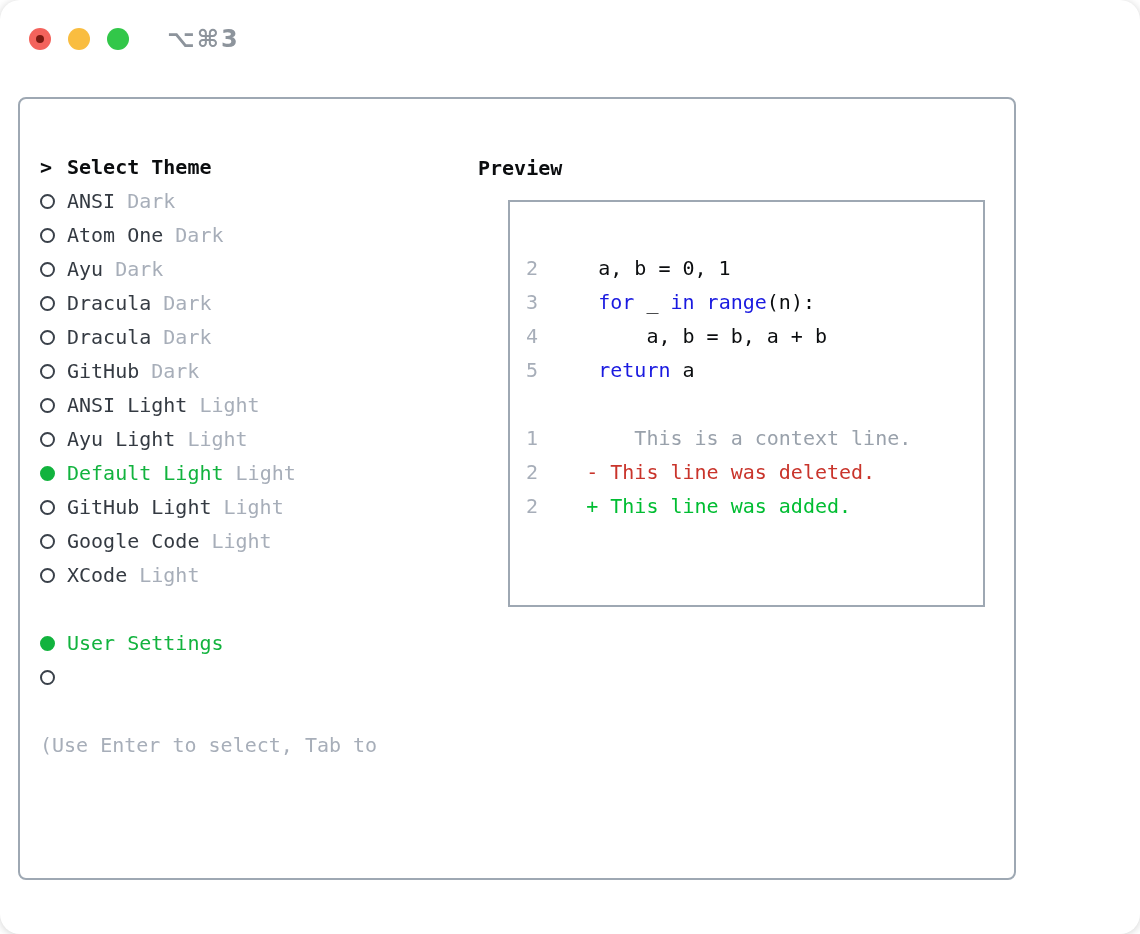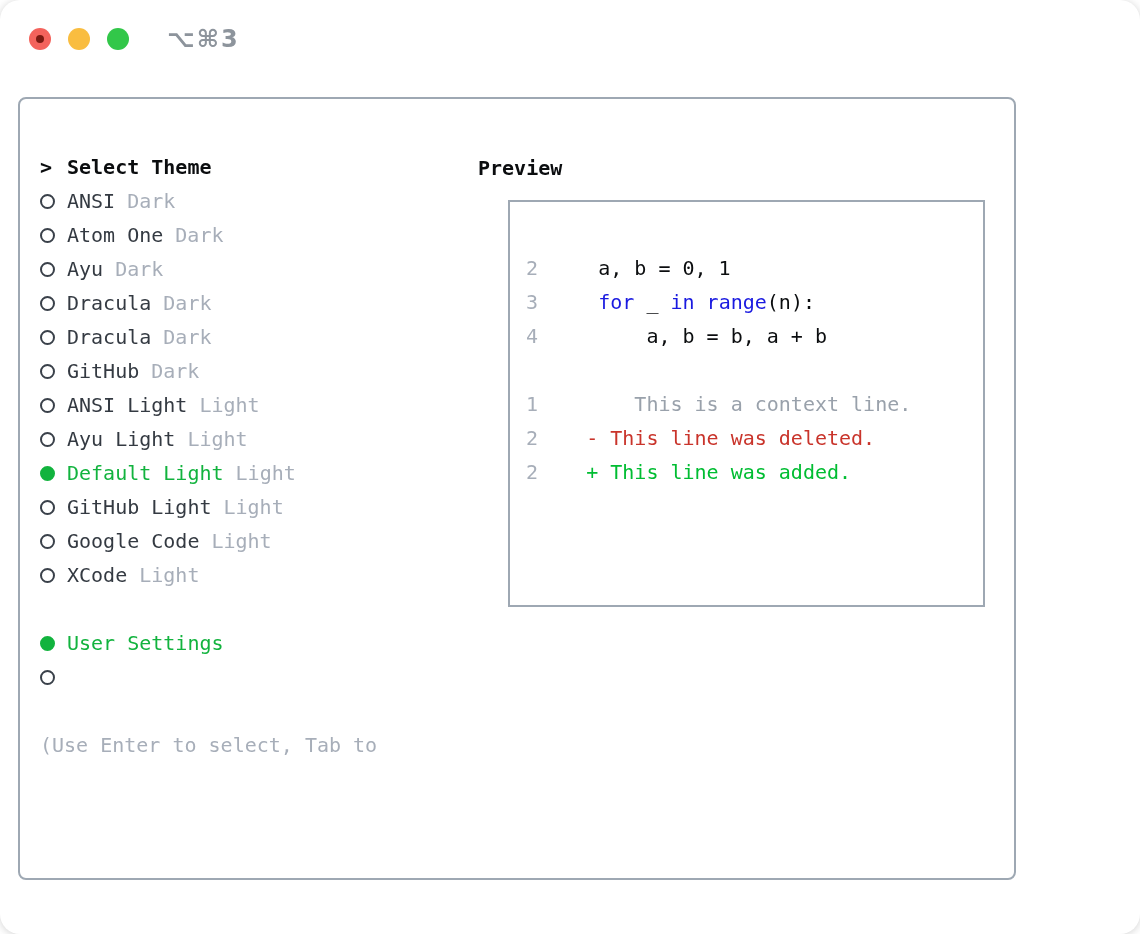--- a/index.html
+++ b/index.html
@@ -111,20 +111,21 @@
         </div>
     </div>
 
     <div class="preview-title">Preview</div>
 
     <div class="preview-box">
       <div class="codepane" id="codepane">
           <div class="cl"><span class="ln">2</span><span class="pl">    a, b = 0, 1</span></div>
           <div class="cl"><span class="ln">3</span><span class="pl">    </span><span class="kw">for</span><span class="pl"> _ </span><span class="kw">in</span><span class="pl"> </span><span class="kw">range</span><span class="pl">(n):</span></div>
           <div class="cl"><span class="ln">4</span><span class="pl">        a, b = b, a + b</span></div>
+          <div class="cl"><span class="ln">5</span><span class="pl">    </span><span class="kw">return</span><span class="pl"> a</span></div>
           <div class="cl"><span class="ln"></span></div>
           <div class="cl"><span class="ln">1</span><span class="ctx">       This is a context line.</span></div>
           <div class="cl"><span class="ln">2</span><span class="del">   - This line was deleted.</span></div>
           <div class="cl"><span class="ln">2</span><span class="add">   + This line was added.</span></div>
         </div>
     </div>
 
   </div>
 </div>
 

